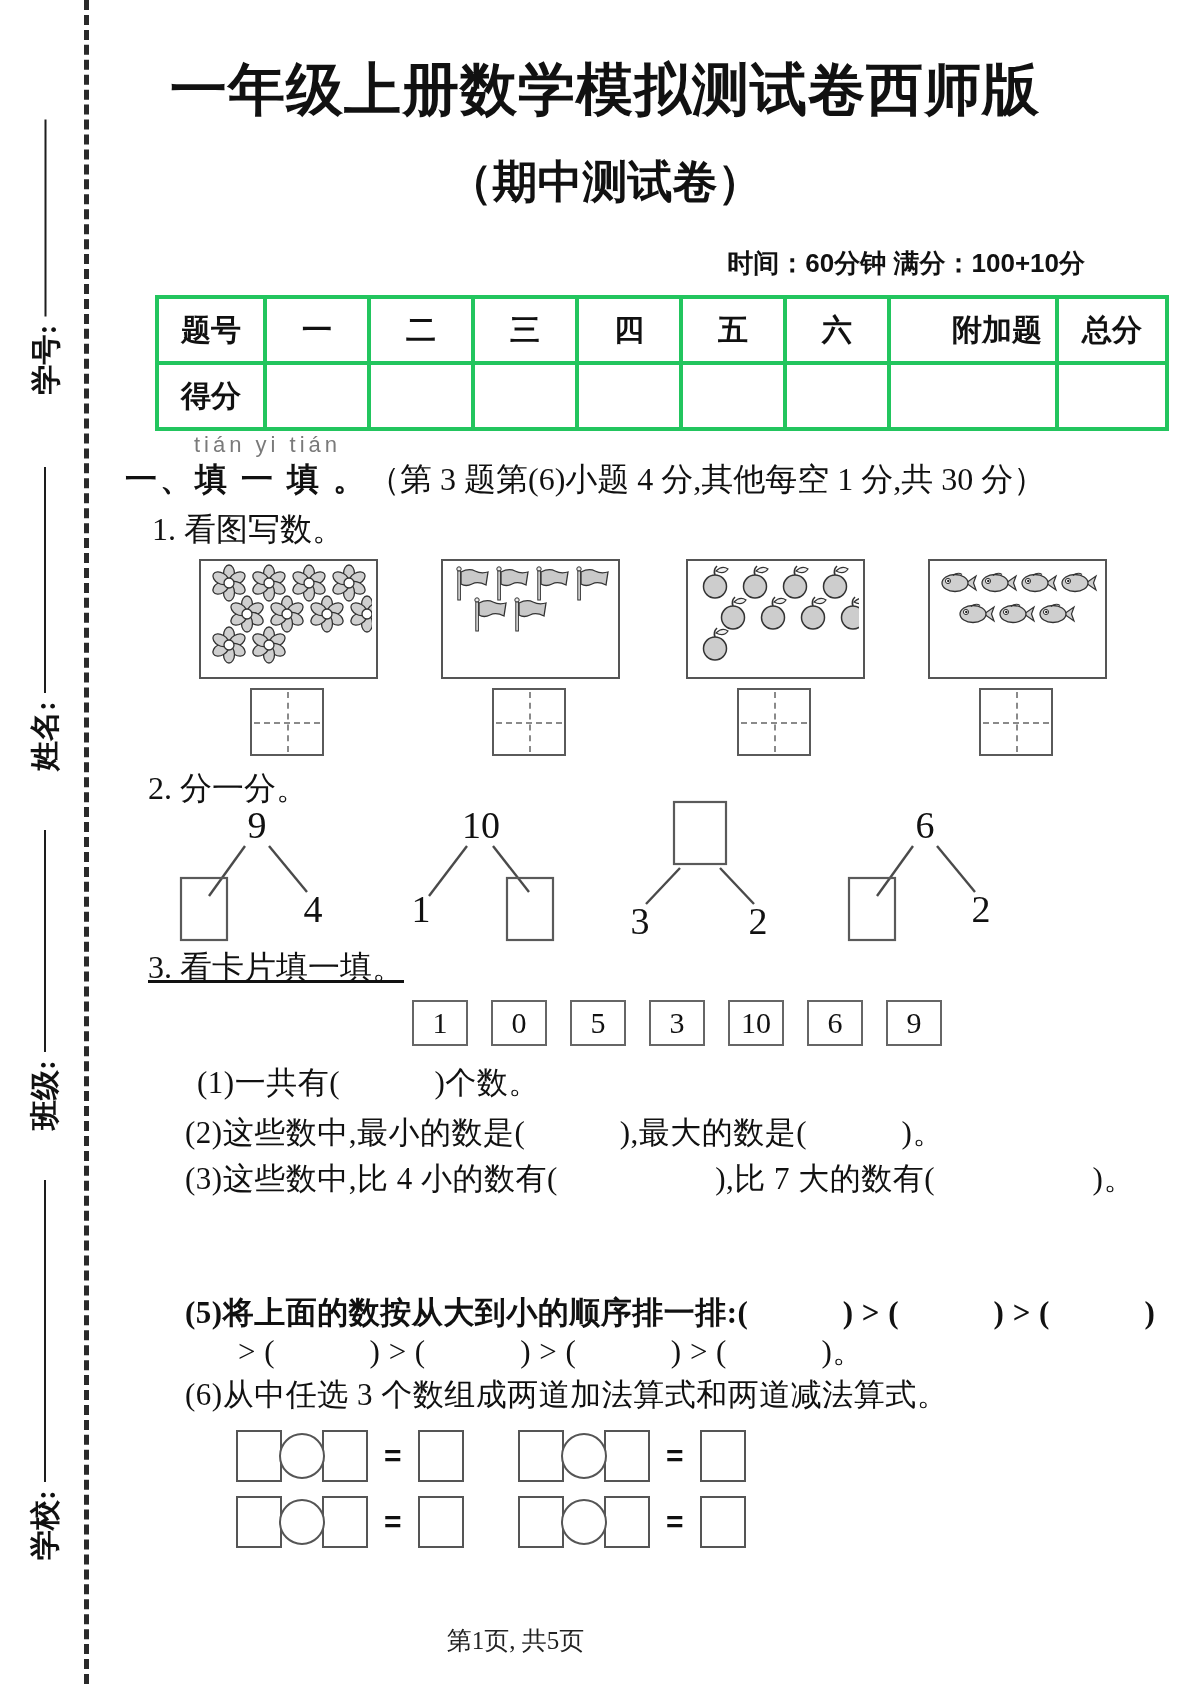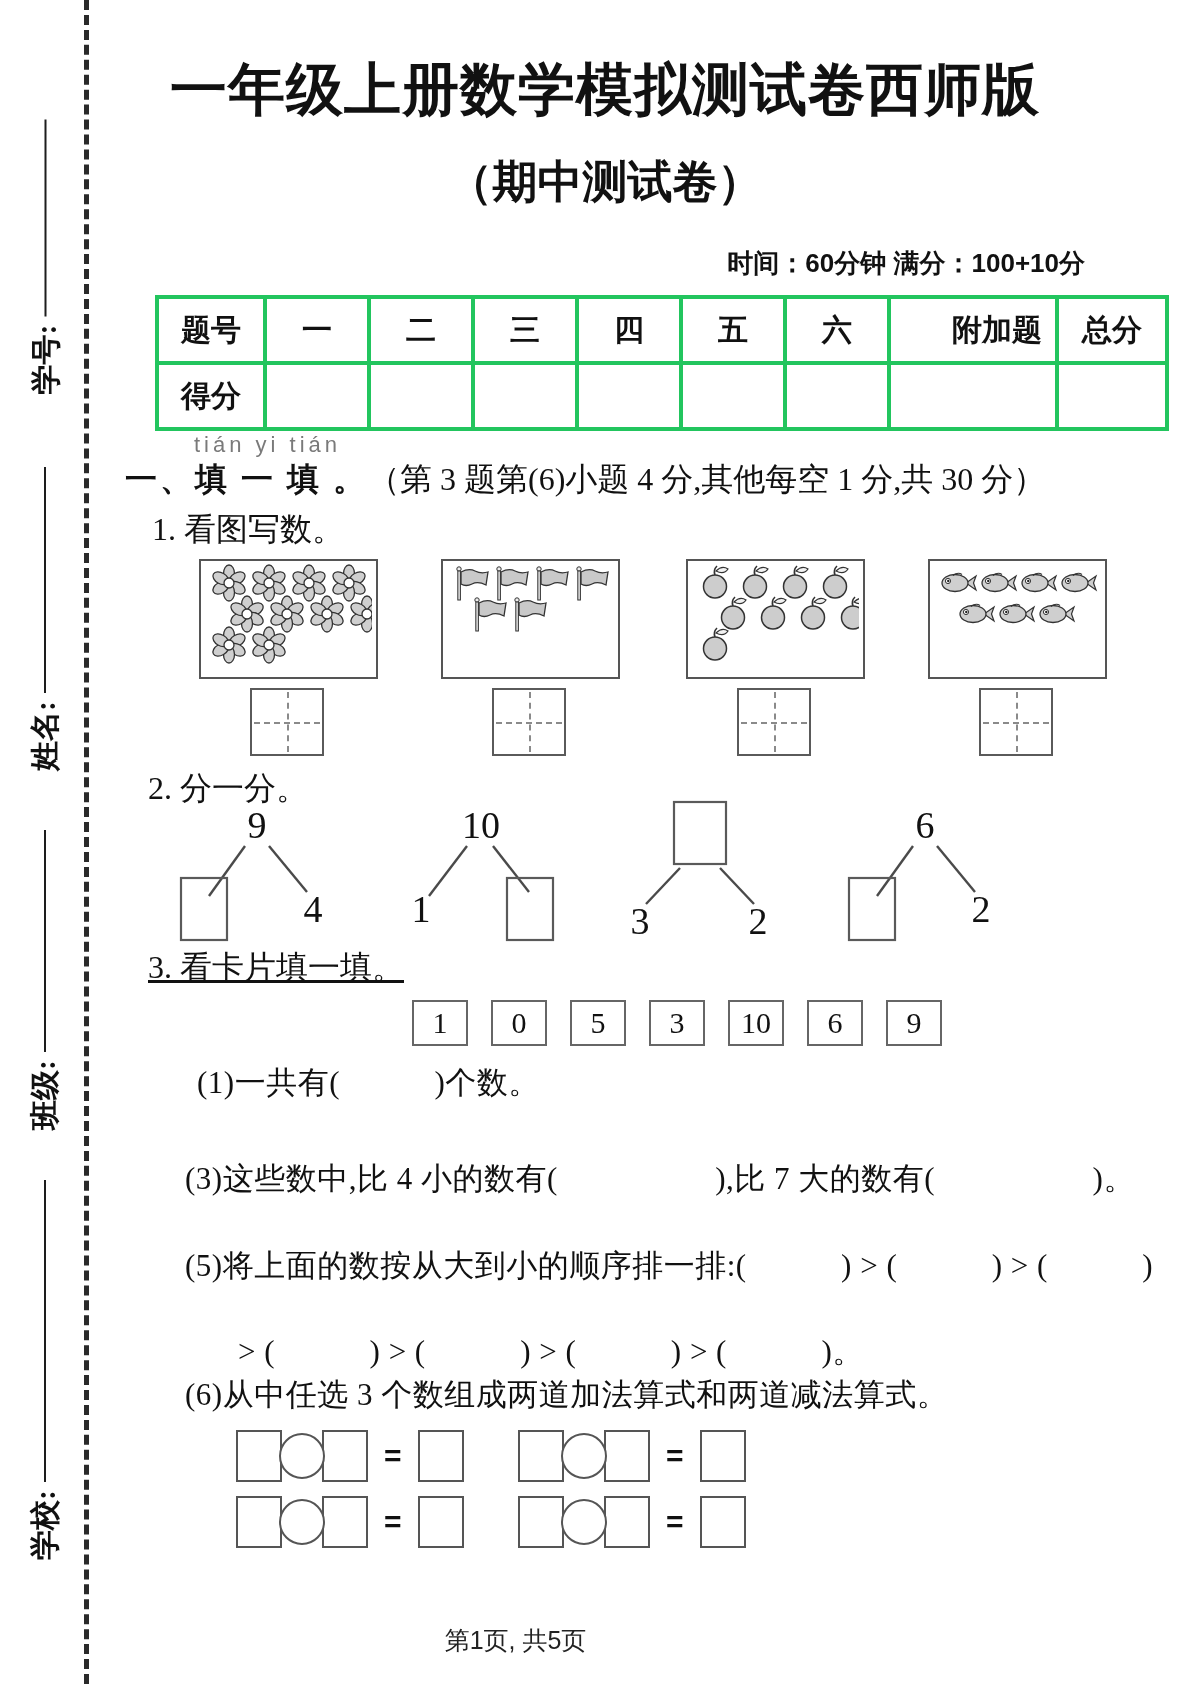--- a/index.html
+++ b/index.html
@@ -44,21 +44,21 @@
   .cards{position:absolute;left:412px;top:1000px;display:flex;gap:23px;}
   .card{min-width:44px;height:42px;padding:0 4px;border:2px solid #666;display:flex;
         align-items:center;justify-content:center;font-size:30px;background:#fff;}
   
   .eq{position:absolute;display:flex;align-items:center;}
   .eq .sq{width:42px;height:48px;border:2px solid #555;background:#fff;}
   .eq .circ{width:42px;height:42px;border:2px solid #555;border-radius:50%;margin:0 -3px;background:#fff;z-index:1;}
   .eq .eqs{font-size:30px;font-weight:700;margin:0 16px;font-family:"Liberation Sans",sans-serif;}
   
   .footer{position:absolute;left:0;top:1624px;width:1031px;text-align:center;font-size:25px;
-          font-family:Liberation Sans, sans-serif;color:#222;}
+          font-family:Liberation Serif, serif;color:#222;}
 </style>
 </head>
 <body>
 
 <div class="page">
 
   <svg width="0" height="0" style="position:absolute">
     <defs>
       <g id="sym-flower">
         <g stroke="#333" stroke-width="1.3" fill="#cfcfcf">
@@ -251,22 +251,23 @@
     <div class="card">1</div>
     <div class="card">0</div>
     <div class="card">5</div>
     <div class="card">3</div>
     <div class="card">10</div>
     <div class="card">6</div>
     <div class="card">9</div>
   </div>
 
   <div class="subline" style="left:197px;top:1062px;">(1)一共有(　　　)个数。</div>
+  <div class="subline" style="left:185px;top:1112px;">(2)这些数中,最小的数是(　　　),最大的数是(　　　)。</div>
   <div class="subline" style="left:185px;top:1158px;">(3)这些数中,比 4 小的数有(　　　　　),比 7 大的数有(　　　　　)。</div>
-  <div class="subline" style="left:185px;top:1245px;">(5)将上面的数按从大到小的顺序排一排:(　　　) &gt; (　　　) &gt; (　　　)</div>
+  <div class="subline" style="left:185px;top:1292px;font-weight:bold;">(5)将上面的数按从大到小的顺序排一排:(　　　) &gt; (　　　) &gt; (　　　)</div>
   <div class="subline" style="left:238px;top:1331px;">&gt; (　　　) &gt; (　　　) &gt; (　　　) &gt; (　　　)。</div>
   <div class="subline" style="left:185px;top:1374px;">(6)从中任选 3 个数组成两道加法算式和两道减法算式。</div>
 
   <div class="eq" style="left:236px;top:1430px;">
     <div class="sq"></div>
       <div class="circ"></div>
       <div class="sq"></div>
     <span class="eqs">=</span>
     <div class="sq"></div>
   </div>

